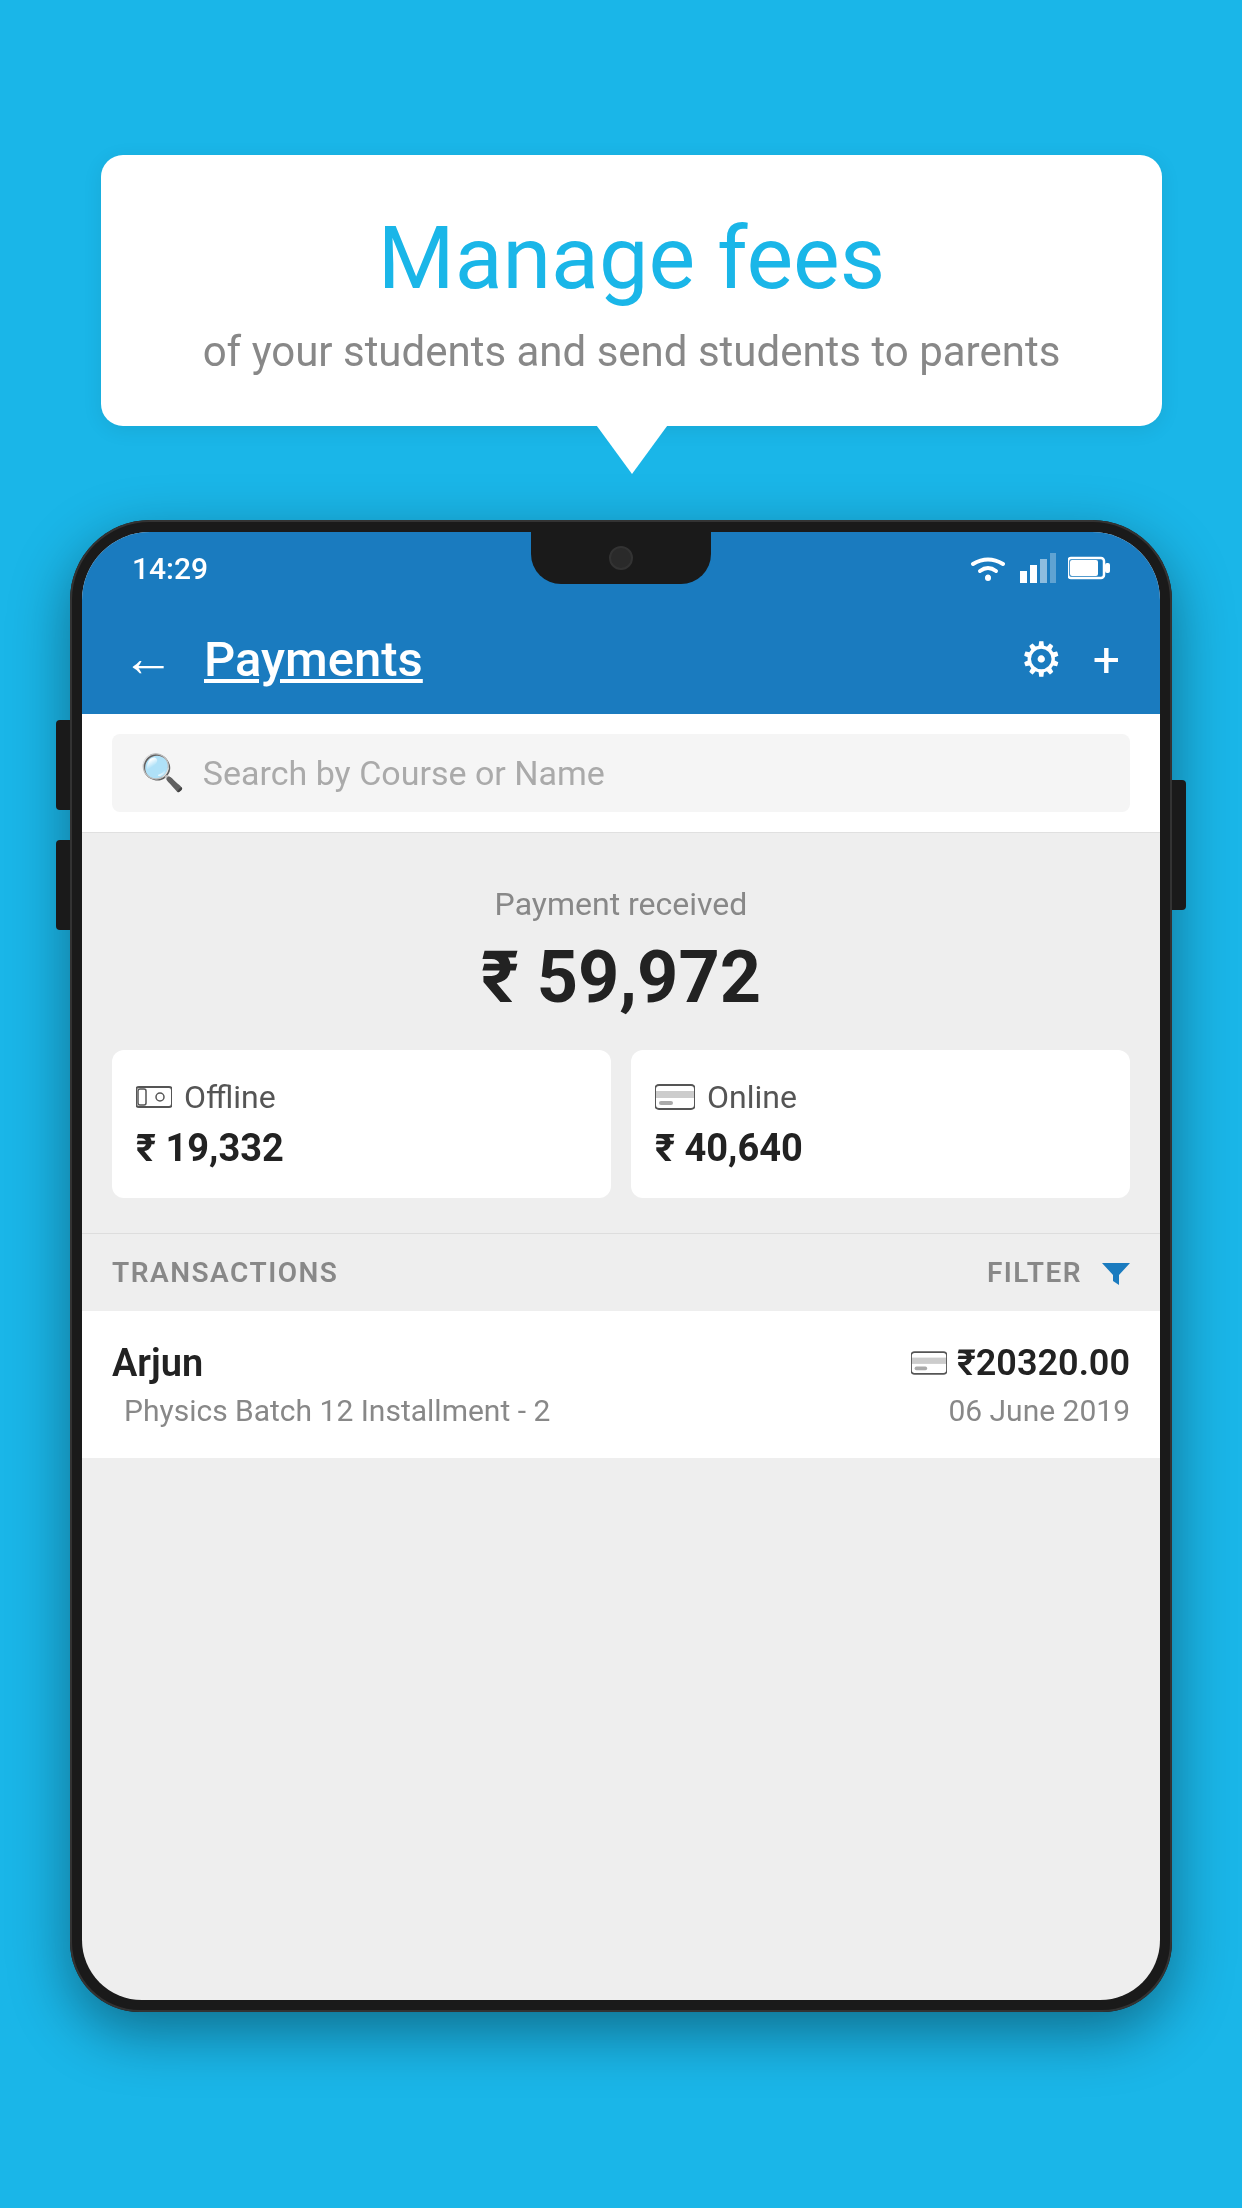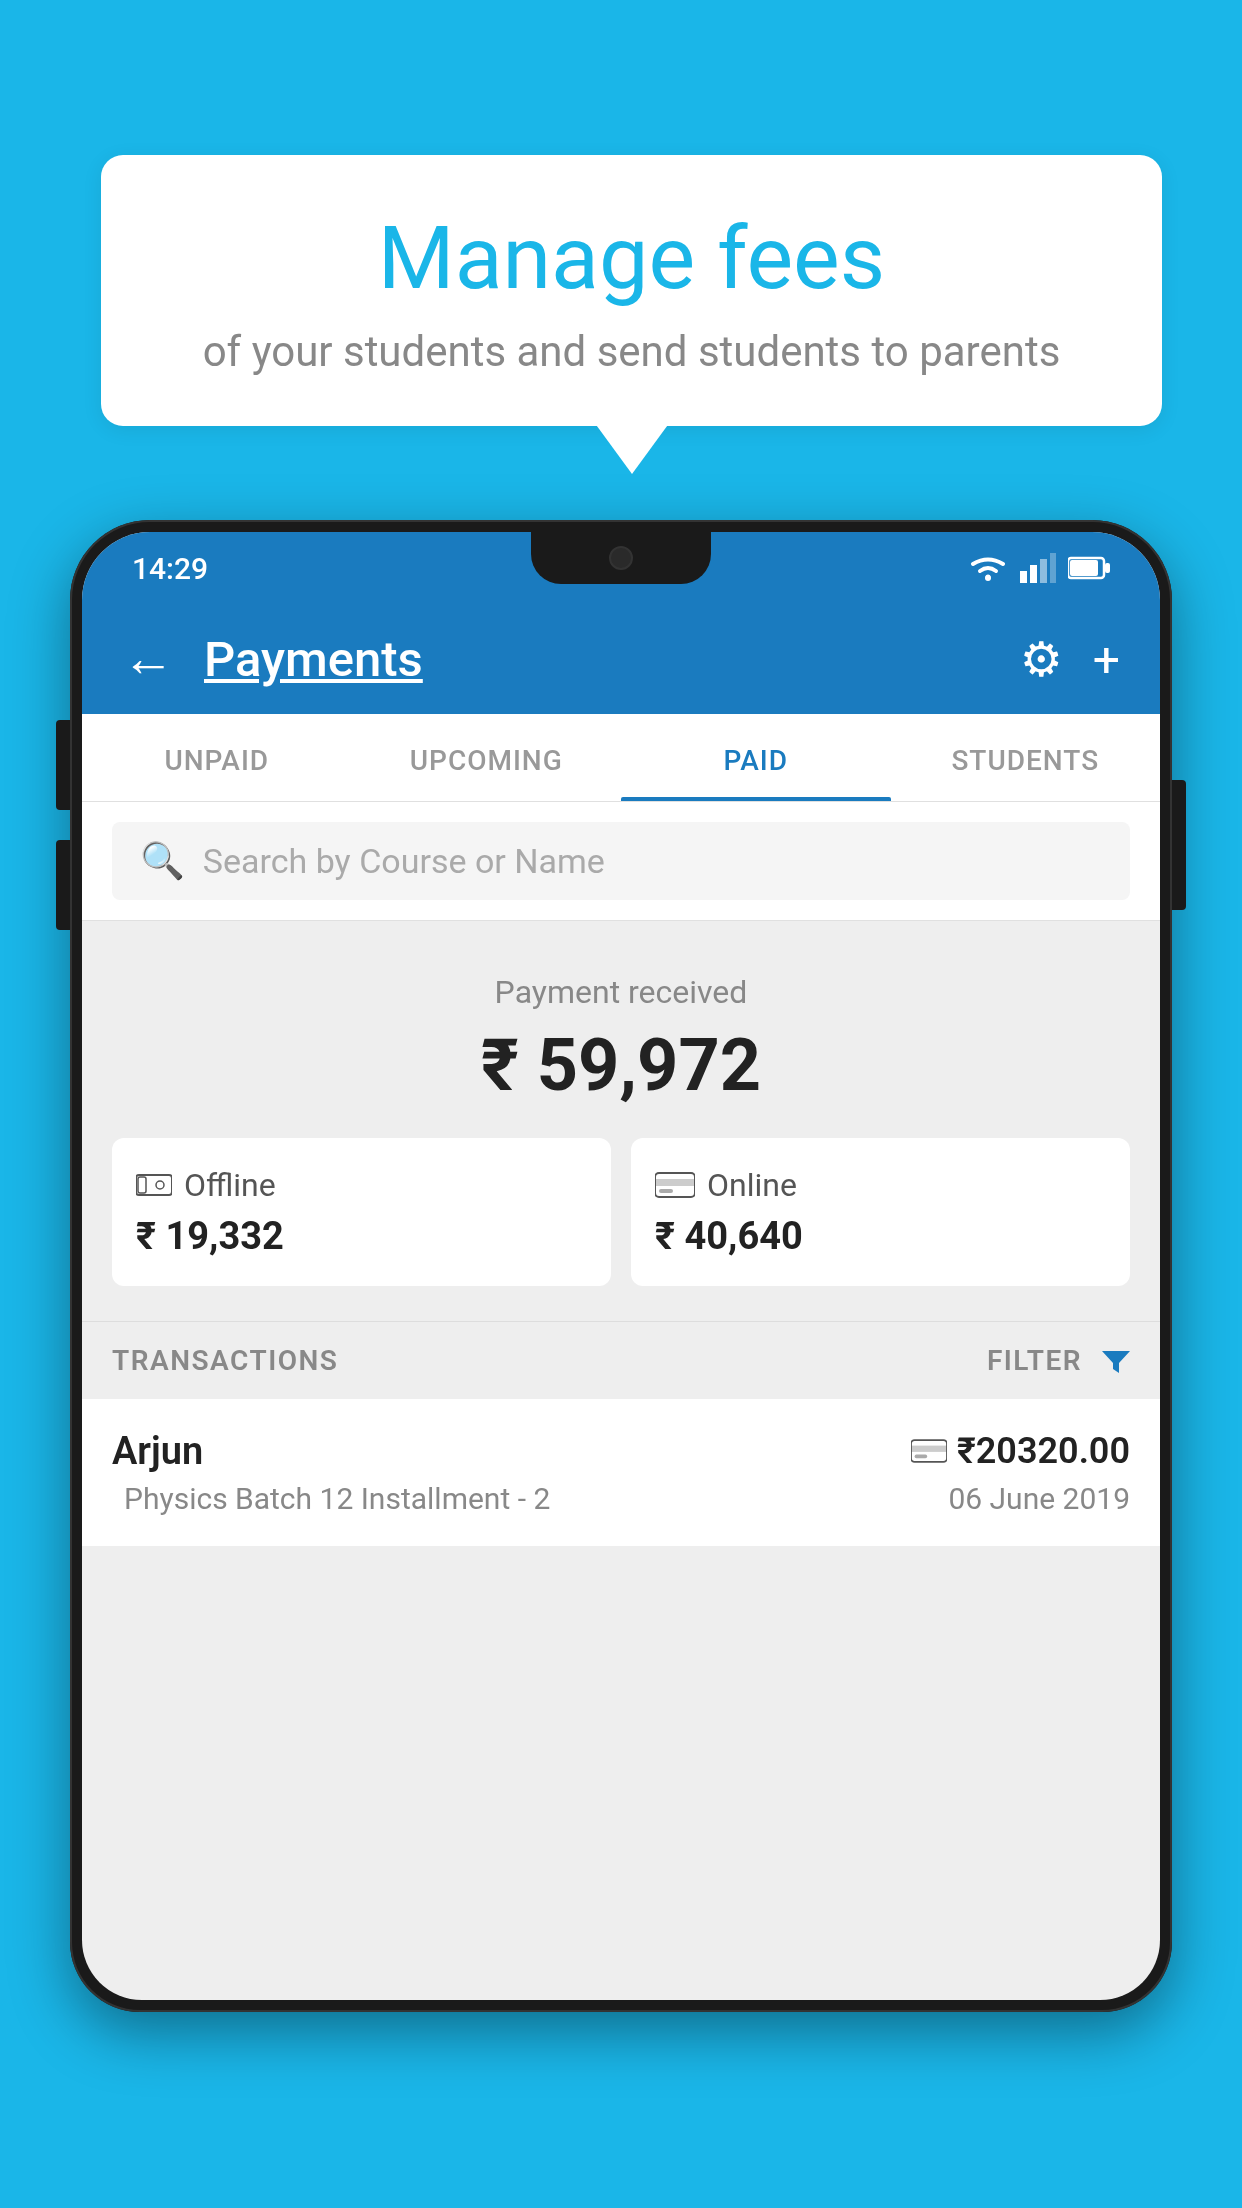--- a/index.html
+++ b/index.html
@@ -437,34 +437,20 @@
 
       <div class="app-bar">
         <span class="back-arrow">←</span>
         <span class="app-bar-title">Payments</span>
         <div class="app-bar-actions">
           <span class="icon-btn">⚙</span>
           <span class="icon-btn">+</span>
         </div>
       </div>
 
-      <div class="tabs">
-        <div class="tab">
-          <span>UNPAID</span>
-        </div>
-        <div class="tab">
-          <span>UPCOMING</span>
-        </div>
-        <div class="tab active">
-          <span>PAID</span>
-        </div>
-        <div class="tab">
-          <span>STUDENTS</span>
-        </div>
-      </div>
 
       <div class="search-container">
         <div class="search-box">
           <span class="search-icon-unicode">🔍</span>
           <span class="search-placeholder">Search by Course or Name</span>
         </div>
       </div>
 
       <div class="payment-summary">
         <div class="payment-received-label">Payment received</div>

